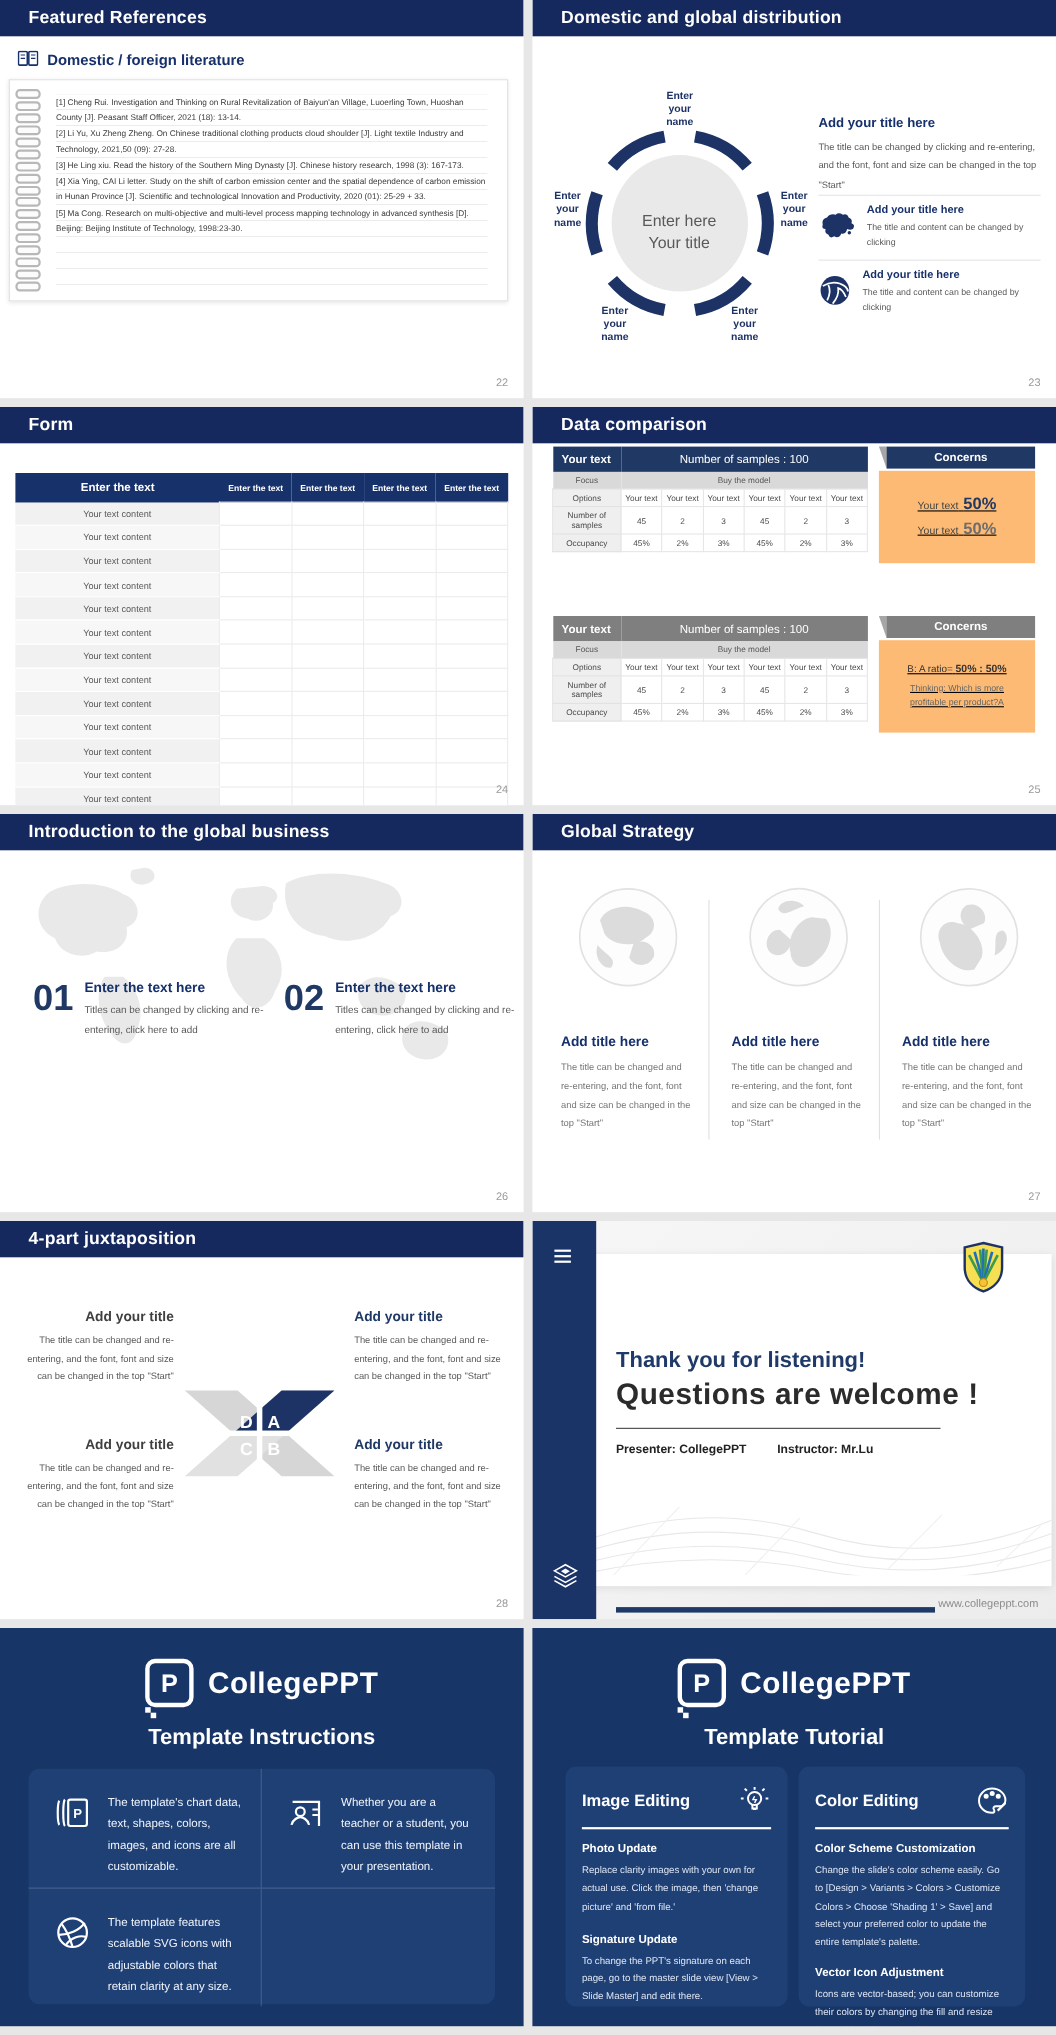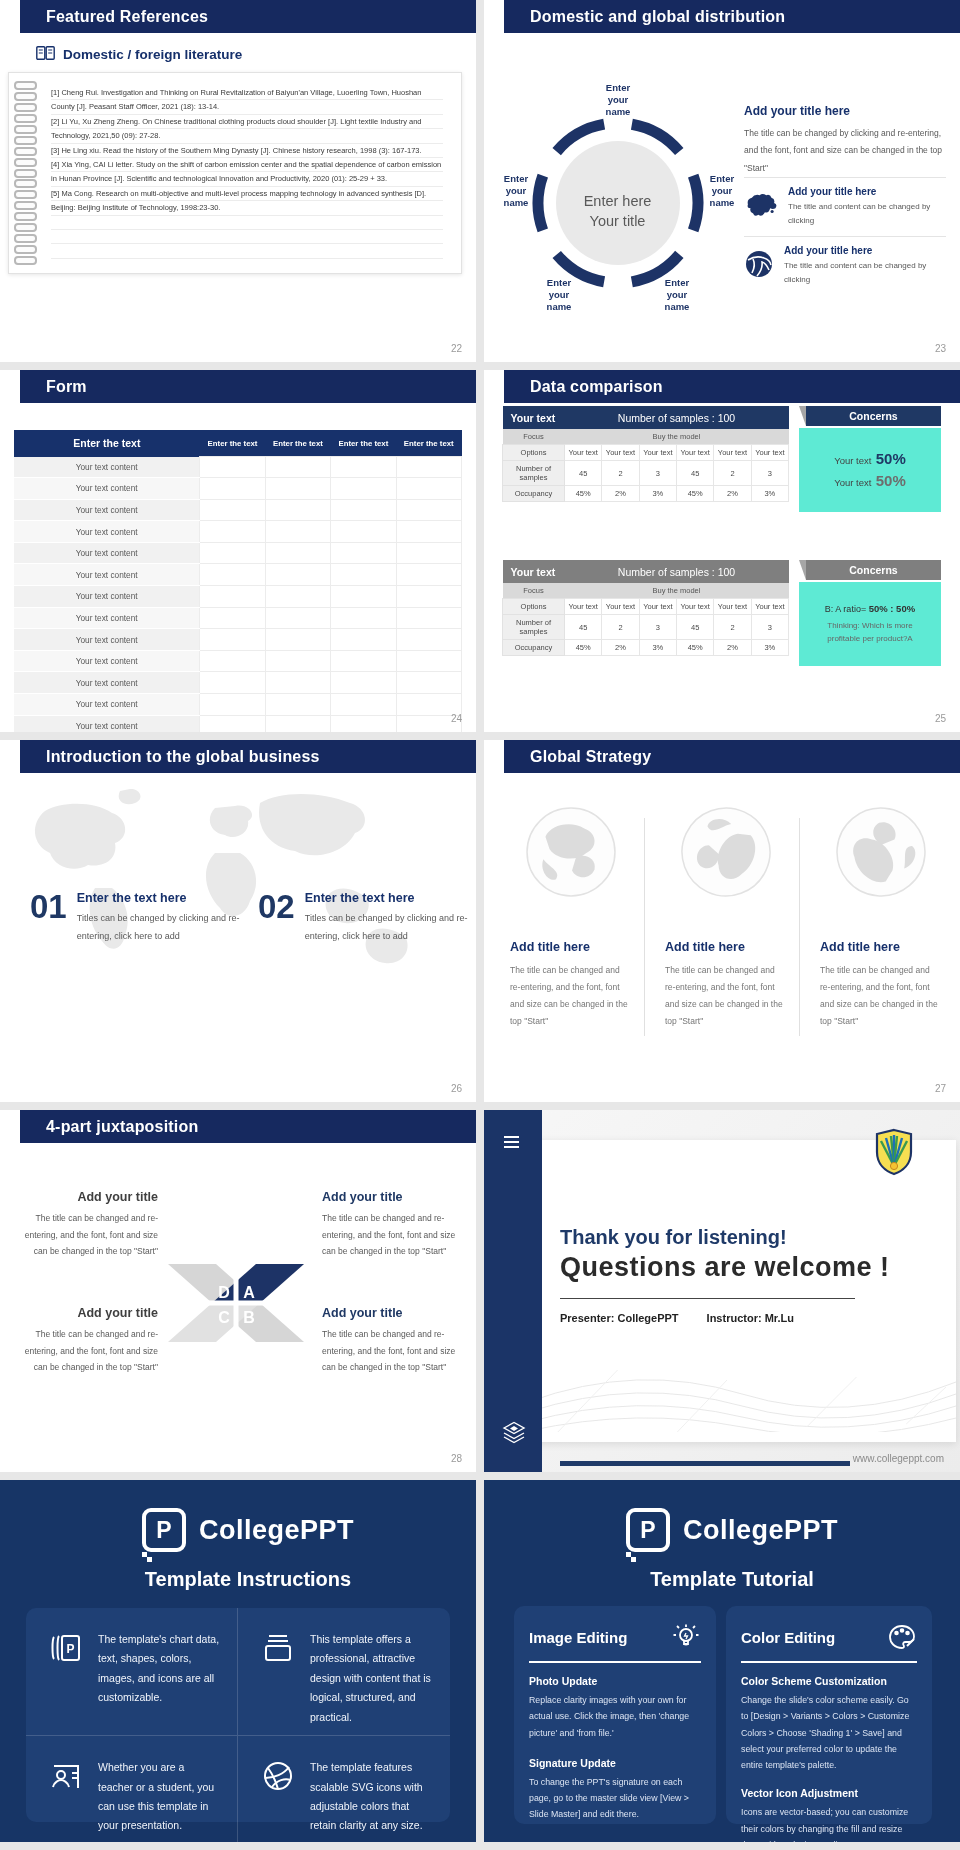--- a/index.html
+++ b/index.html
@@ -1,18 +1,18 @@
 <!DOCTYPE html>
 <html><head>
 <meta charset="utf-8">
 <style>
   html,body{margin:0;padding:0;background:#e7e7e7;font-family:"Liberation Sans","DejaVu Sans",sans-serif;}
   body{width:960px;height:1850px;position:relative;}
   .sheet{display:grid;grid-template-columns:476px 476px;grid-template-rows:repeat(5,362px);gap:8px;}
-  .slide{position:relative;background:#fff;overflow:hidden;padding-left:20px;}
+  .slide{position:relative;background:#fff;overflow:hidden;}
   .titlebar{height:33px;background:#16295f;color:#fff;font-weight:bold;font-size:16px;line-height:33px;padding-left:26px;letter-spacing:.2px;}
   .pagenum{position:absolute;right:14px;bottom:8px;font-size:10px;color:#9a9a9a;}
 
   
   .lit-head{display:flex;align-items:center;gap:8px;margin:13px 0 0 16px;color:#16306b;font-weight:bold;font-size:13.5px;}
   .notebook{position:absolute;left:8px;right:14px;top:72px;height:200px;background:#fff;border:1px solid #e2e2e2;box-shadow:0 1px 4px rgba(0,0,0,.10);}
   .spiral{position:absolute;left:5px;top:8px;bottom:8px;width:26px;display:flex;flex-direction:column;justify-content:space-between;}
   .loop{width:19px;height:5px;border:2px solid #b8b8b8;border-radius:4px;background:#fcfcfc;}
   .refs{position:absolute;left:42px;right:18px;top:13px;bottom:10px;font-size:7.5px;color:#3a3a3a;line-height:14.4px;
         background:repeating-linear-gradient(to bottom,transparent 0,transparent 13.4px,#ececec 13.4px,#ececec 14.4px);}
@@ -45,21 +45,21 @@
   .navy .dc-corner,.navy .dc-header{background:#1f3864;}
   .gray .dc-corner,.gray .dc-header{background:#7f7f7f;}
   .dc-focus td{background:#d9d9d9;height:13px;text-align:center;color:#555;}
   .dc-label{background:#efefef;text-align:center;border:1px solid #e2e2e2;padding:3px 2px;}
   .dc-cell{background:#fff;border:1px solid #e6e6e6;text-align:center;padding:3px 1px;}
   .concern{position:absolute;left:315px;width:142px;}
   .concern-head{height:20px;line-height:20px;text-align:center;color:#fff;font-weight:bold;font-size:10.5px;margin-left:7px;position:relative;}
   .navy-c .concern-head{background:#1f3864;}
   .gray-c .concern-head{background:#7f7f7f;}
   .concern-head::before{content:'';position:absolute;left:-7px;top:0;border-top:20px solid rgba(0,0,0,.35);border-left:7px solid transparent;}
-  .concern-body{background:#5eead4;height:84px;margin-top:2px;display:flex;flex-direction:column;justify-content:center;align-items:center;gap:4px;}
+  .concern-body{background:#fdba74;height:84px;margin-top:2px;display:flex;flex-direction:column;justify-content:center;align-items:center;gap:4px;text-decoration:underline;}
   .cl-text{font-size:9.5px;color:#444;}
   .cl-val{font-size:15px;font-weight:bold;}
   .cl-val.navy-v{color:#1f3864;}
   .cl-val.gray-v{color:#6d6d6d;}
   .ratio-line{font-size:9px;color:#333;}
   .ratio-line b{font-size:9.5px;}
   .think-line{font-size:8px;color:#666;width:118px;text-align:center;line-height:1.6;margin-top:2px;}
 
   
   .map-bg{position:absolute;left:0;top:33px;width:476px;height:300px;}
@@ -621,30 +621,20 @@
               <path d="M11,6 C9,8 9,28 11,30"></path>
               <rect x="14" y="6" width="17" height="24" rx="2"></rect>
               <text x="22.5" y="23" font-size="12" font-weight="bold" fill="#fff" stroke="none" text-anchor="middle">P</text>
             </g>
         </svg>
         <div class="inst-text">The template's chart data, text, shapes, colors, images, and icons are all customizable.</div>
       </div>
       <div class="inst-cell">
         <svg class="inst-icon" width="36" height="36" viewBox="0 0 36 36">
           <g fill="none" stroke="#fff" stroke-width="2">
-              <path d="M9,6 H27"></path>
-              <path d="M8,11 H28"></path>
-              <rect x="6" y="16" width="24" height="14" rx="2"></rect>
-            </g>
-        </svg>
-        <div class="inst-text">This template offers a professional, attractive design with content that is logical, structured, and practical.</div>
-      </div>
-      <div class="inst-cell">
-        <svg class="inst-icon" width="36" height="36" viewBox="0 0 36 36">
-          <g fill="none" stroke="#fff" stroke-width="2">
               <path d="M6,8 H30 V30"></path>
               <circle cx="13" cy="17" r="4"></circle>
               <path d="M5,29 C6,24 11,22 13,22 C15,22 20,24 21,29"></path>
               <path d="M24,15 H29 M24,20 H29"></path>
             </g>
         </svg>
         <div class="inst-text">Whether you are a teacher or a student, you can use this template in your presentation.</div>
       </div>
       <div class="inst-cell">
         <svg class="inst-icon" width="36" height="36" viewBox="0 0 36 36">

